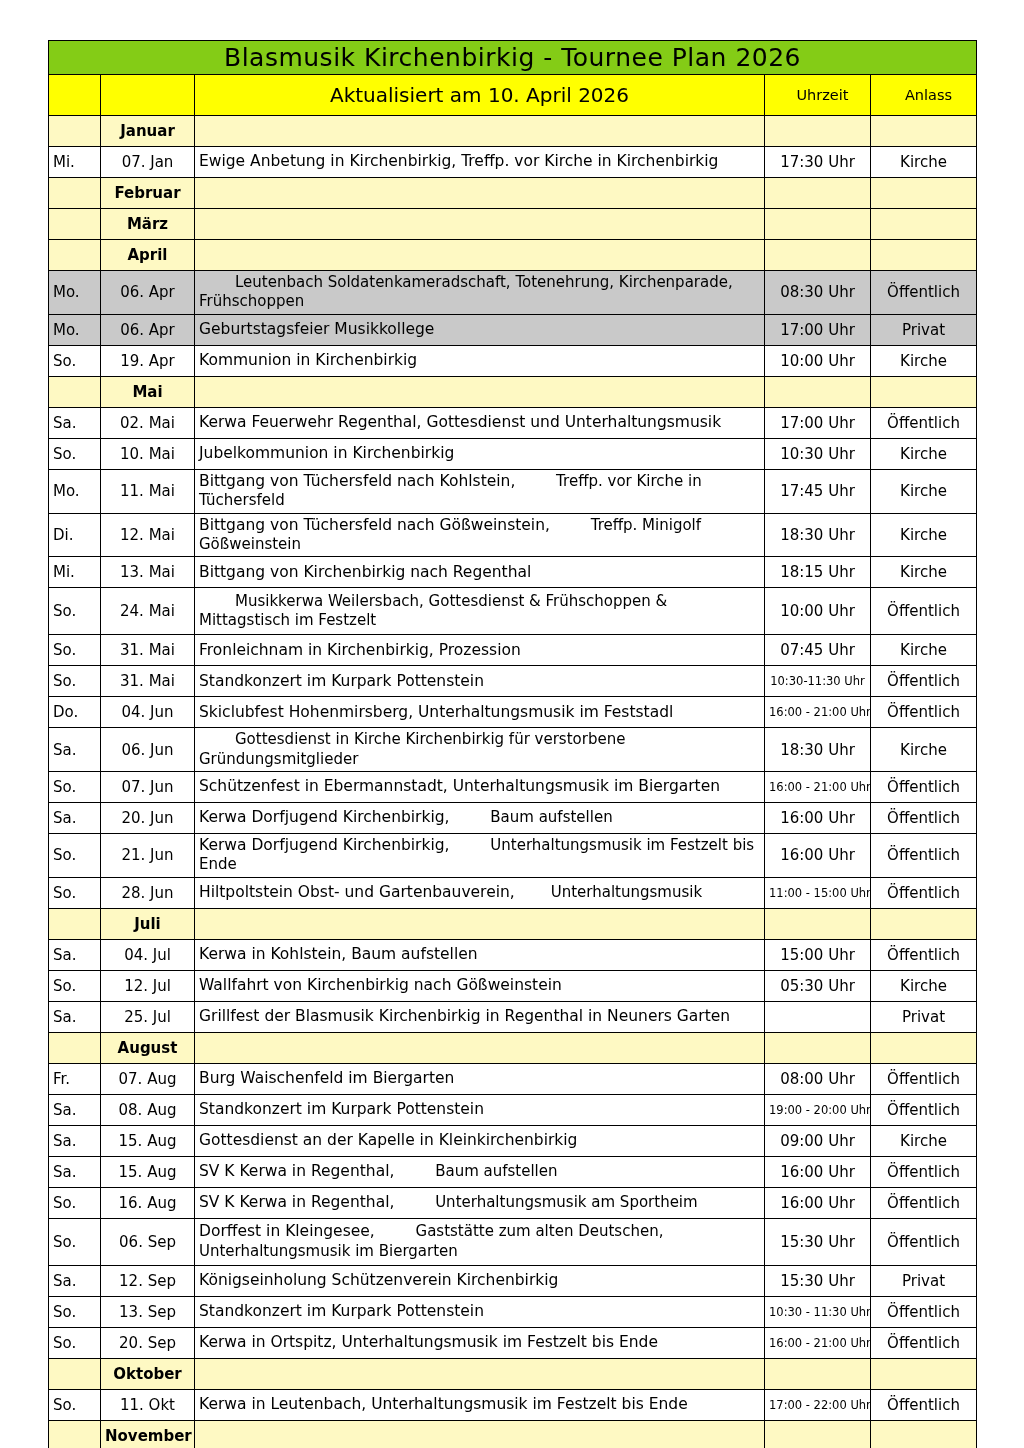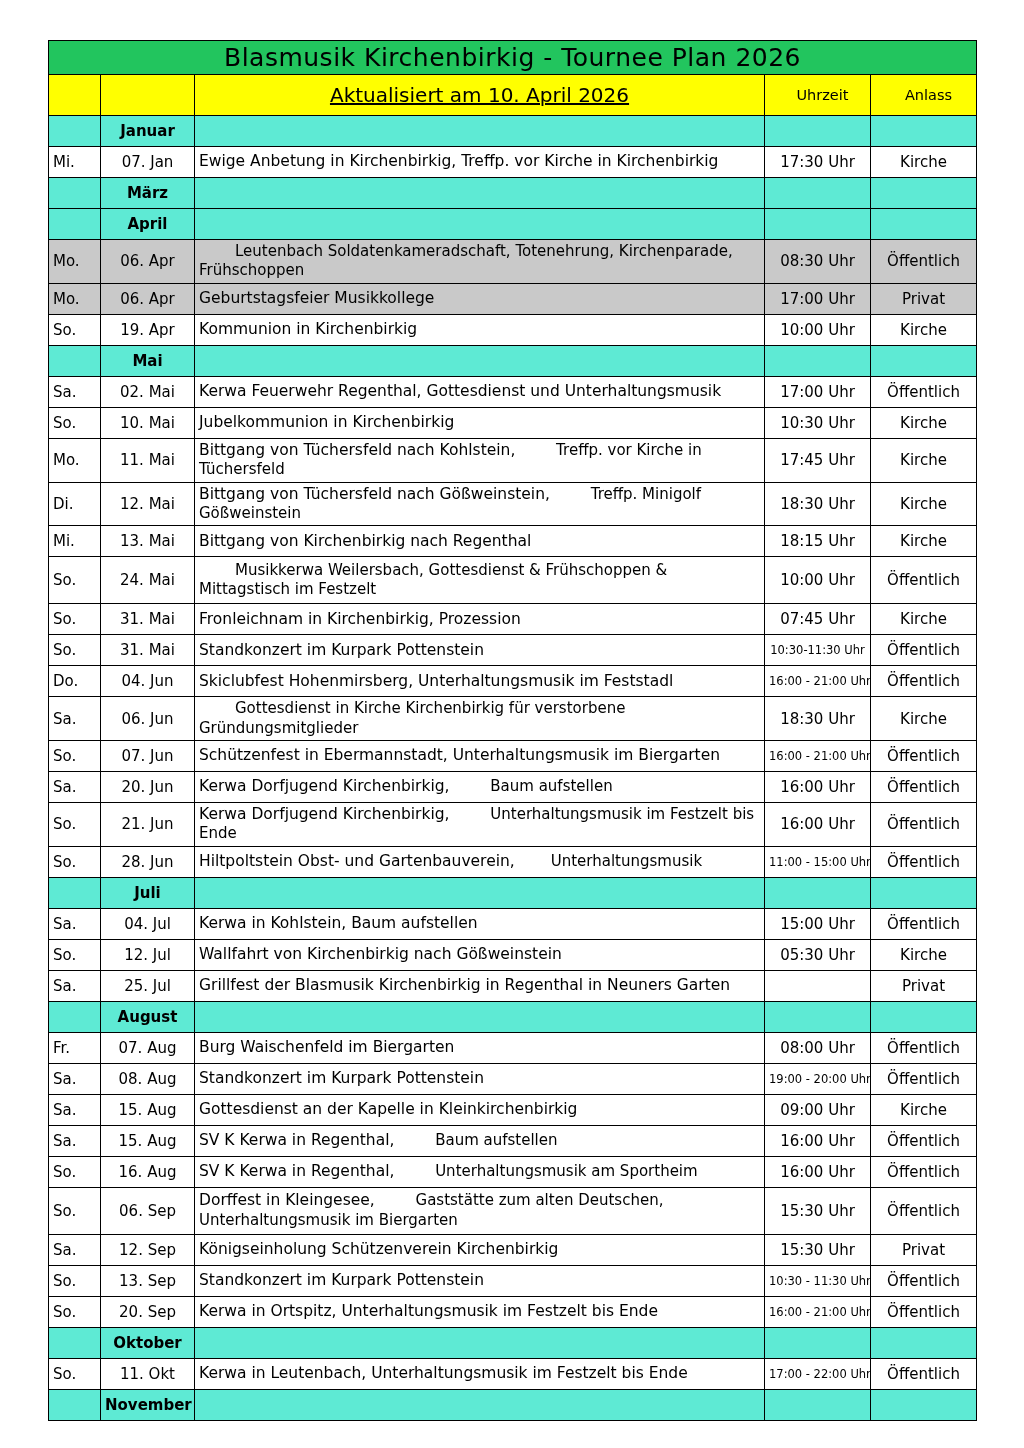--- a/index.html
+++ b/index.html
@@ -32,44 +32,43 @@
     font-weight: normal;
   }
   
   col.c-day   { width: 52px; }
   col.c-date  { width: 94px; }
   col.c-desc  { width: 570px; }
   col.c-time  { width: 106px; }
   col.c-kind  { width: 106px; }
 
   .title-row td {
-    background: #22c55e;
+    background: #84cc16;
     text-align: center;
     font-size: 25px;
     font-weight: bold;
     letter-spacing: 0.5px;
     padding: 9px 0 11px 0;
   }
   .sub-row td {
     background: #ffff00;
     font-weight: bold;
     height: 36px;
   }
   .sub-row td.sub-main {
     text-align: center;
     font-size: 20px;
-    text-decoration: underline;
   }
   .sub-row td.sub-small {
     text-align: center;
     font-size: 14.5px;
     padding-left: 14px;
   }
   .month-row td {
-    background: #5eead4;
+    background: #fef9c3;
     height: 26px;
   }
   .month-row td.month-name {
     text-align: center;
     font-size: 15px;
     font-weight: bold;
   }
   .ev-row td {
     height: 26px;
     font-size: 15.5px;
@@ -138,20 +137,27 @@
         </tr>
         <tr class="ev-row">
           <td class="day">Mi.</td>
           <td class="date">07. Jan</td>
           <td class="desc"><span>Ewige Anbetung in Kirchenbirkig, Treffp. vor Kirche in Kirchenbirkig</span></td>
           <td class="time">17:30 Uhr</td>
           <td class="kind">Kirche</td>
         </tr>
         <tr class="month-row">
           <td></td>
+          <td class="month-name">Februar</td>
+          <td></td>
+          <td></td>
+          <td></td>
+        </tr>
+        <tr class="month-row">
+          <td></td>
           <td class="month-name">März</td>
           <td></td>
           <td></td>
           <td></td>
         </tr>
         <tr class="month-row">
           <td></td>
           <td class="month-name">April</td>
           <td></td>
           <td></td>

